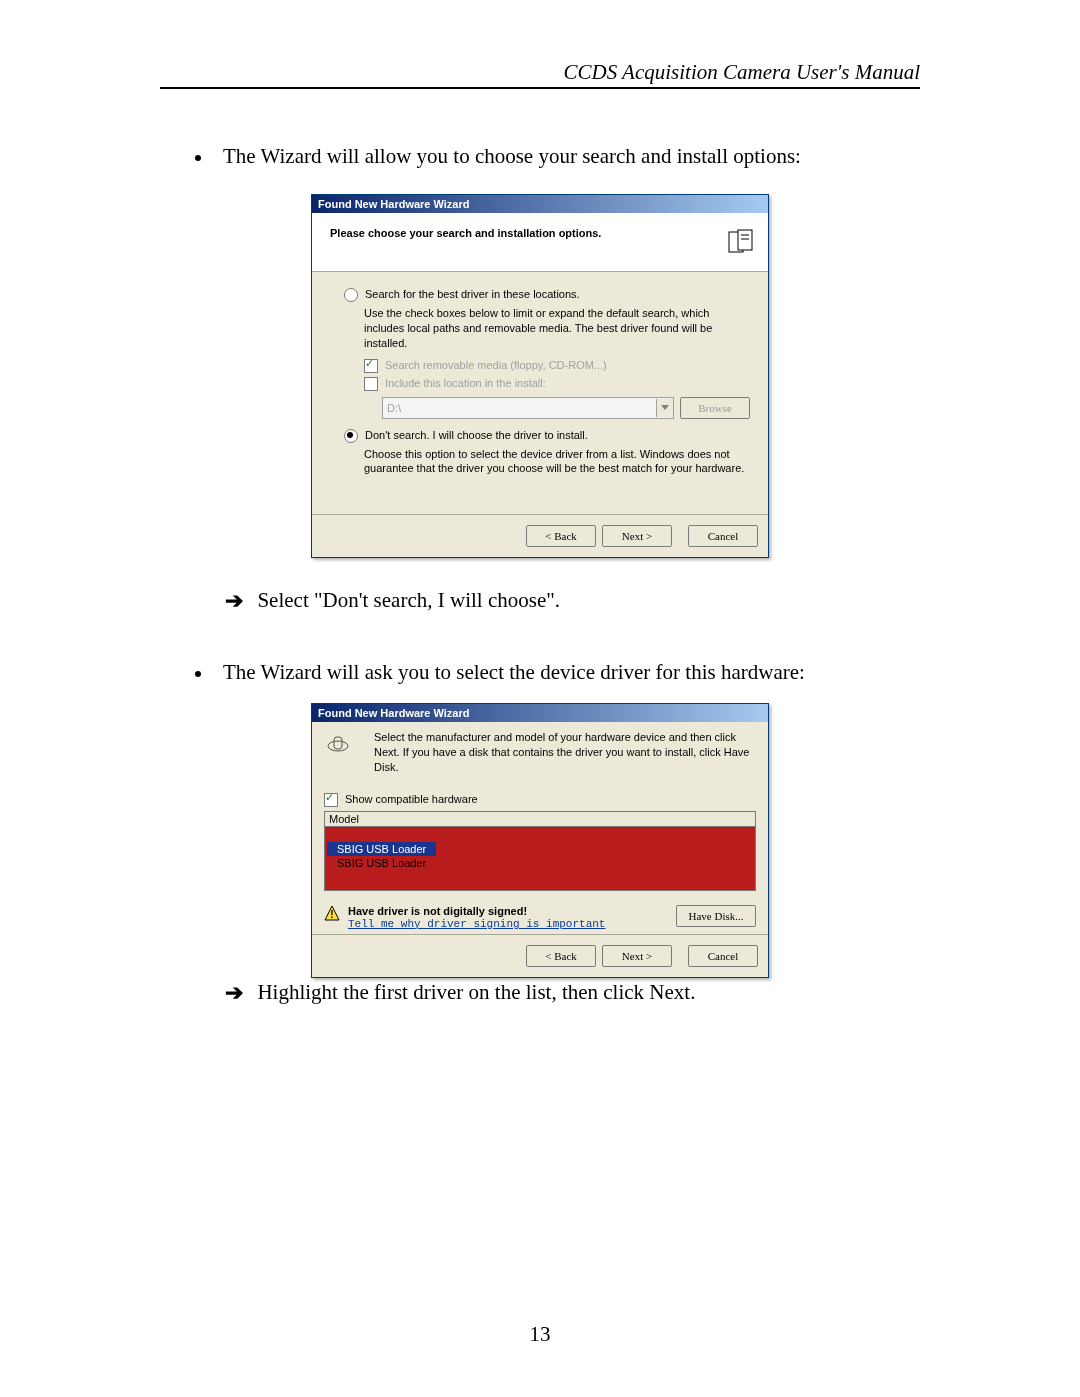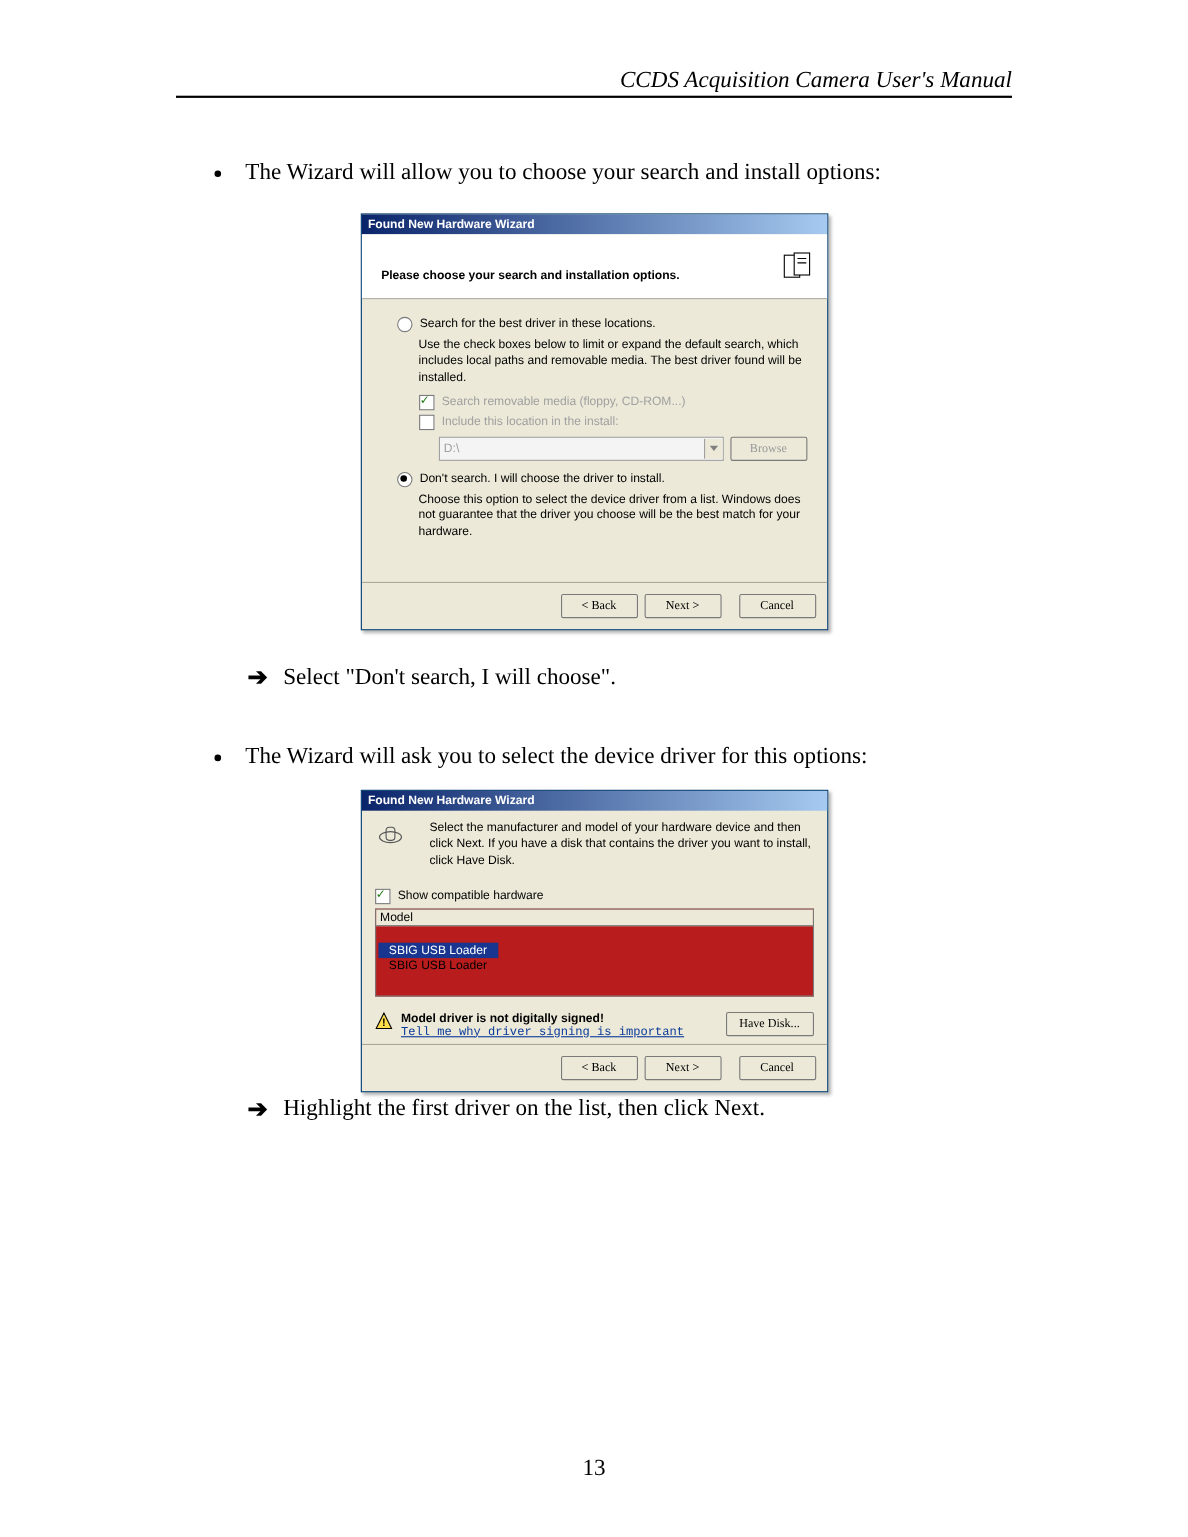--- a/index.html
+++ b/index.html
@@ -36,42 +36,42 @@
     margin-top: 11px; margin-right: 22px;
     flex-shrink: 0;
   }
   .arrow-bullet {
     font-weight: bold;
     font-size: 22px;
     margin-right: 14px;
     flex-shrink: 0;
   }
   .dialog {
-    width: 425px;
+    width: 458px;
     margin: 25px auto 30px auto;
     font-family: Tahoma, Arial, sans-serif;
     font-size: 11px;
     background: #ece9d8;
     border: 1px solid #003c74;
     box-sizing: border-box;
     box-shadow: 2px 2px 3px rgba(0,0,0,.3);
   }
   .titlebar {
     background: linear-gradient(to right, #0a246a, #a6caf0);
     color: #fff;
     font-weight: bold;
     padding: 3px 6px;
   }
   .dlg-head {
     background: #fff;
     padding: 14px 12px 14px 18px;
     border-bottom: 1px solid #aca899;
     display: flex;
     justify-content: space-between;
-    align-items: flex-end;
+    align-items: flex-start;
   }
   .dlg-head-text {
     font-weight: bold;
     font-size: 11px;
     color: #000;
   }
   .dlg-head-icon svg { display: block; }
   .dlg-body {
     padding: 16px 18px 4px 32px;
     color: #000;
@@ -244,21 +244,21 @@
     </div>
   </div>
 
   <div class="bullet-row" style="margin-top:4px;margin-left:65px">
     <span class="arrow-bullet">➔</span>
     <span>Select "Don't search, I will choose".</span>
   </div>
 
   <div class="bullet-row" style="margin-top:46px">
     <span class="bullet-dot"></span>
-    <span>The Wizard will ask you to select the device driver for this options:</span>
+    <span>The Wizard will ask you to select the device driver for this hardware:</span>
   </div>
 
   <div class="dialog" style="margin-top:18px;margin-bottom:0">
     <div class="titlebar">
       <span>Found New Hardware Wizard</span>
     </div>
     <div class="instr-row">
       <span class="devicon">
         <svg width="28" height="22">
             <ellipse cx="14" cy="12" rx="10" ry="5" fill="none" stroke="#555"></ellipse>
@@ -280,21 +280,21 @@
     </div>
     <div class="signed-row">
       <div class="signed-left">
         <span class="warn-icon">
           <svg width="16" height="16">
               <polygon points="8,1 15,15 1,15" fill="#ffde4a" stroke="#000"></polygon>
               <text x="8" y="13" text-anchor="middle" font-size="10" font-weight="bold">!</text>
             </svg>
         </span>
         <div>
-          <div style="font-weight:bold">Model driver is not digitally signed!</div>
+          <div style="font-weight:bold">Have driver is not digitally signed!</div>
           <span class="linklike">Tell me why driver signing is important</span>
         </div>
       </div>
       <button class="win-btn" style="min-width:80px"><span>Have Disk...</span></button>
     </div>
     <div class="dlg-foot">
       <button class="win-btn"><span>&lt; Back</span></button>
       <button class="win-btn"><span>Next &gt;</span></button>
       <button class="win-btn" style="margin-left:10px"><span>Cancel</span></button>
     </div>

